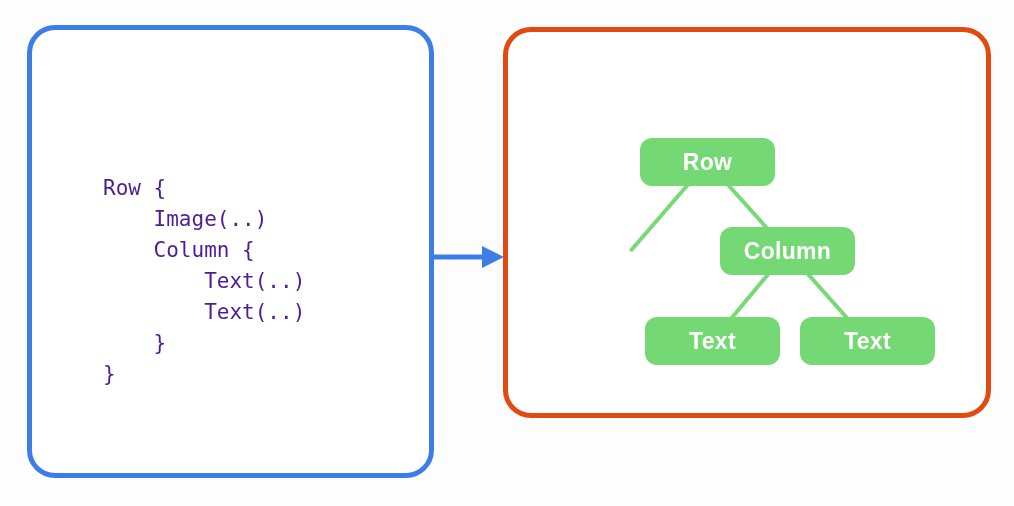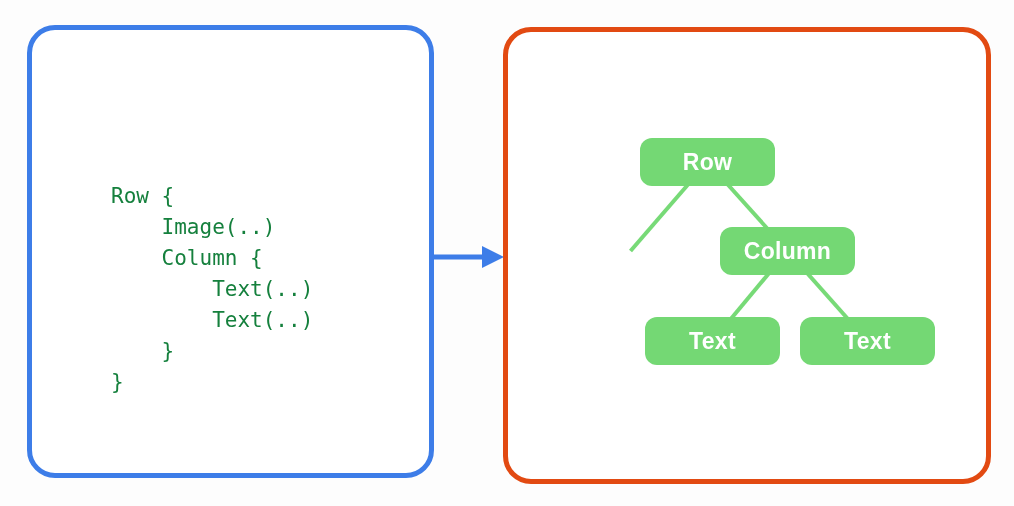--- a/index.html
+++ b/index.html
@@ -25,44 +25,44 @@
     height: 453px;
     box-sizing: border-box;
     background: #ffffff;
     border: 5px solid #3d7de8;
     border-radius: 28px;
   }
   .code-panel pre {
     position: absolute;
     left: 71px;
     top: 143px;
-    margin: 8px;
+    margin: 0;
     font-family: "DejaVu Sans Mono", "Liberation Mono", monospace;
     font-size: 21px;
     line-height: 31px;
-    color: #15803d;
+    color: #4c1d95;
     white-space: pre;
   }
 
   
   .flow-arrow {
     position: absolute;
     left: 432px;
     top: 242px;
     width: 72px;
     height: 30px;
   }
 
   
   .tree-panel {
     position: absolute;
     left: 503px;
     top: 27px;
     width: 488px;
-    height: 457px;
+    height: 391px;
     box-sizing: border-box;
     background: #ffffff;
     border: 5px solid #e24a12;
     border-radius: 28px;
   }
   .edges {
     position: absolute;
     left: 0;
     top: 0;
   }

